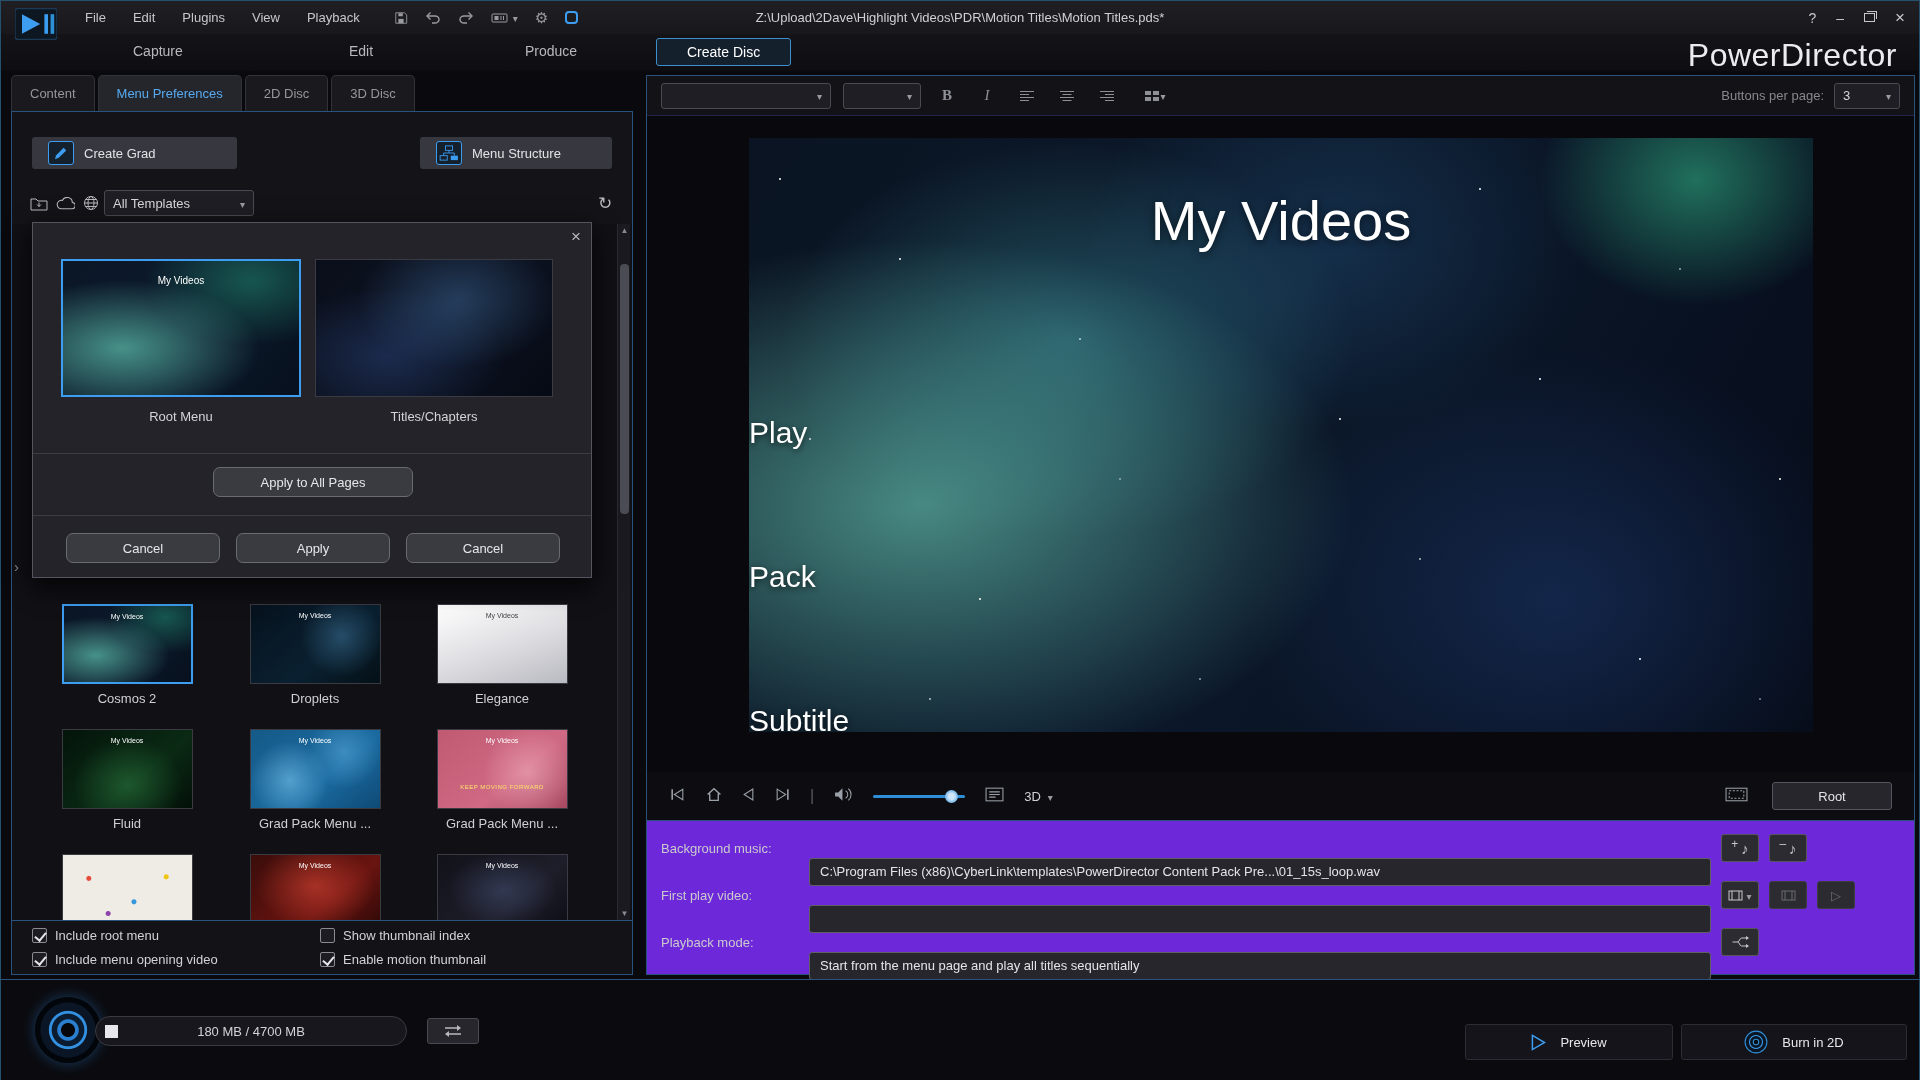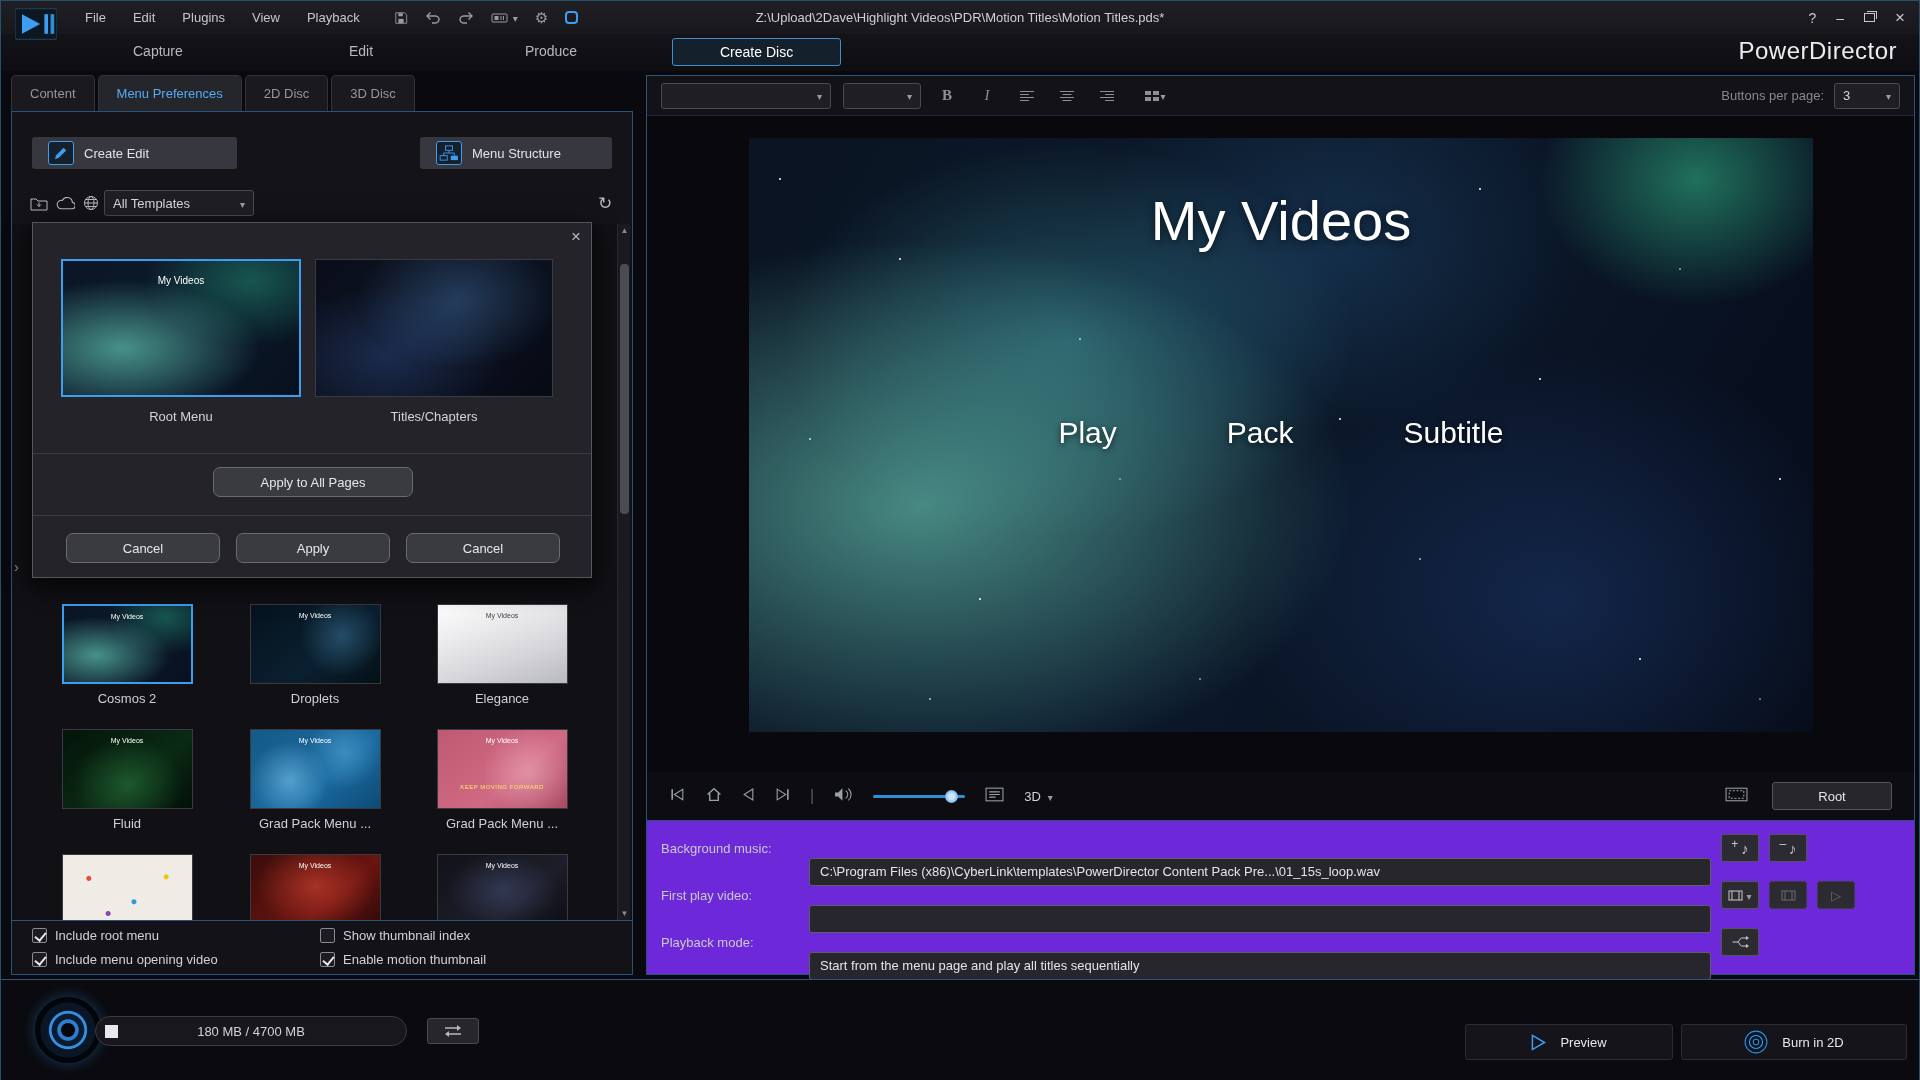--- a/index.html
+++ b/index.html
@@ -20,22 +20,22 @@
   .icon-min::after { content:"–"; }
   .icon-max { width:11px; height:9px; border:1px solid #c6c6cb; display:inline-block; position:relative; }
   .icon-max::after { content:""; position:absolute; left:2px; top:-3px; width:9px; height:7px; border:1px solid #c6c6cb; border-bottom:none; border-left:none; }
   .icon-close::after { content:"×"; font-size:17px; }
   .rec-dot { width:13px; height:13px; border:2px solid #3d9df0; border-radius:4px; display:inline-block; }
   .caret::after { content:"▾"; font-size:10px; color:#9a9aa2; }
 
   
   .modebar { position:absolute; left:0; top:33px; width:100%; height:37px; background:linear-gradient(#141418,#0e0e12); }
   .mode-tab { position:absolute; top:9px; color:#b8b8be; font-size:14px; cursor:default; }
-  .mode-tab.active { top:4px; border:1px solid #3d8fd0; background:#15202d; border-radius:3px; padding:5px 47px; color:#fff;margin-left:16px; }
-  .brand { position:absolute; right:22px; top:3px; font-size:24px; font-weight:300; letter-spacing:.5px; color:#ececef; }
+  .mode-tab.active { top:4px; border:1px solid #3d8fd0; background:#15202d; border-radius:3px; padding:5px 30px; color:#fff; }
+  .brand { position:absolute; right:22px; top:3px; font-size:32px; font-weight:300; letter-spacing:.5px; color:#ececef; }
 
   
   .left-panel { position:absolute; left:10px; top:74px; width:622px; height:900px; }
   .left-tabs { display:flex; gap:3px; height:36px; }
   .ltab { background:#19191e; border:1px solid #32323a; border-bottom:none; border-radius:5px 5px 0 0; color:#96969d; display:flex; align-items:center; justify-content:center; padding:0 18px; }
   .ltab.active { background:#25252c; color:#56aaf0; }
   .panel-body { position:absolute; left:0; top:36px; right:0; bottom:0; background:#131318; border:1px solid #29527c; }
 
   .menu-actions { position:absolute; left:0; top:25px; width:100%; height:36px; }
   .action-btn { position:absolute; height:32px; background:rgba(62,62,70,.85); border-radius:3px; display:flex; align-items:center; gap:10px; padding:0 16px; color:#e2e2e6; }
@@ -112,21 +112,21 @@
                radial-gradient(ellipse 260px 210px at 89% 7%, rgba(60,225,160,.45), transparent 60%),
                radial-gradient(ellipse 520px 420px at 76% 78%, rgba(35,70,135,.4), transparent 60%),
                radial-gradient(ellipse 420px 310px at 55% 18%, rgba(40,95,145,.3), transparent 60%),
                linear-gradient(120deg,#0a1422,#0c1a2c 45%,#081020 80%,#060c18); }
   .stars::before { content:""; position:absolute; width:2px; height:2px; border-radius:50%; background:#fff; top:40px; left:30px;
     box-shadow:120px 80px #fff, 300px 160px rgba(255,255,255,.7), 520px 30px rgba(255,255,255,.8), 760px 200px #fff,
       900px 90px rgba(255,255,255,.6), 1000px 300px #fff, 640px 380px rgba(255,255,255,.7), 200px 420px #fff,
       420px 500px rgba(255,255,255,.6), 860px 480px #fff, 980px 520px rgba(255,255,255,.5), 30px 260px rgba(255,255,255,.8),
       700px 10px #fff, 340px 300px rgba(255,255,255,.5), 560px 240px #fff, 150px 520px rgba(255,255,255,.7); }
   .menu-title { position:absolute; top:50px; width:100%; text-align:center; font-size:56px; font-weight:300; color:#ffffff; text-shadow:0 2px 8px rgba(0,0,0,.6); }
-  .menu-buttons { position:absolute; top:278px; width:100%; display:flex; justify-content:center; gap:110px; }
+  .menu-buttons { position:absolute; top:278px; width:100%; display:flex; justify-content:space-between; gap:110px;flex-direction:column; }
   .menu-btn { font-size:30px; font-weight:300; color:#fff; text-shadow:0 2px 6px rgba(0,0,0,.7); cursor:default; }
 
   .playback-bar { position:absolute; left:0; top:696px; right:0; height:48px; display:flex; align-items:center; padding:0 22px; gap:20px; color:#9aa0a8; background:#0c0c11; }
   .pb-sep { color:#5a5a62; font-size:16px; }
   .vol-track { position:relative; width:92px; height:3px; background:#2f8fd6; border-radius:2px; }
   .vol-knob { position:absolute; top:-5px; width:13px; height:13px; border-radius:50%; background:radial-gradient(circle,#cfe6fa 30%,#2f8fd6 100%); }
   .dd-3d { display:flex; align-items:center; gap:7px; color:#d2d2d6; }
   .pb-right { margin-left:auto; display:flex; align-items:center; gap:24px; }
   .root-btn { width:120px; height:28px; background:#26262c; border:1px solid #55555d; border-radius:3px; color:#e4e4e8; display:flex; align-items:center; justify-content:center; }
 
@@ -230,21 +230,21 @@
     </div>
     <div class="panel-body">
 
       <div class="menu-actions">
         <div class="action-btn" style="left:20px; width:205px">
           <span class="icon-chip">
               <svg width="14" height="14" viewBox="0 0 16 16">
                 <path d="M1 15l1.5-4.5L11 2l3 3-8.5 8.5z" fill="#3d9df0"></path>
               </svg>
             </span>
-          <span>Create Edit</span>
+          <span>Create Grad</span>
         </div>
         <div class="action-btn" style="left:408px; width:192px">
           <span class="icon-chip">
               <svg width="20" height="16" viewBox="0 0 22 18">
                 <rect x="7" y="1" width="8" height="5" fill="none" stroke="#3d9df0"></rect>
                 <rect x="1" y="12" width="8" height="5" fill="none" stroke="#3d9df0"></rect>
                 <rect x="13" y="12" width="8" height="5" fill="#3d9df0"></rect>
                 <path d="M11 6v3M5 9h12M5 9v3M17 9v3" stroke="#3d9df0" fill="none"></path>
               </svg>
             </span>

